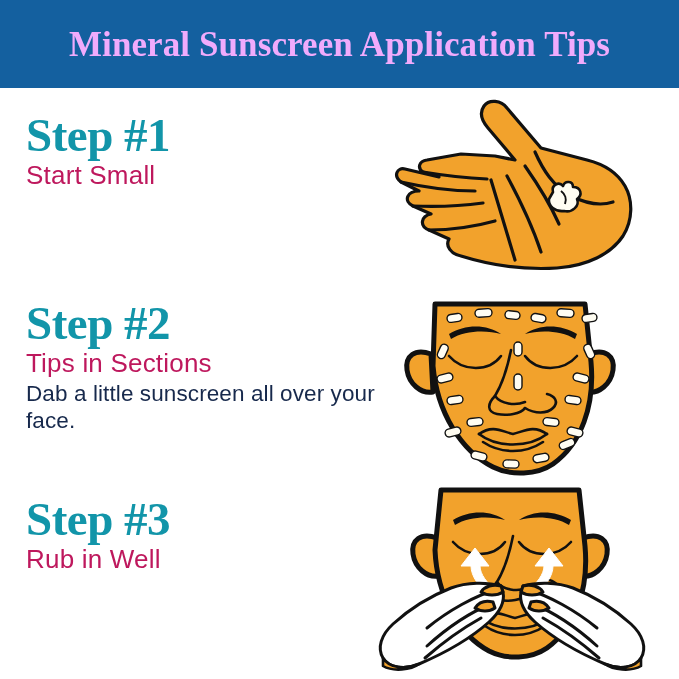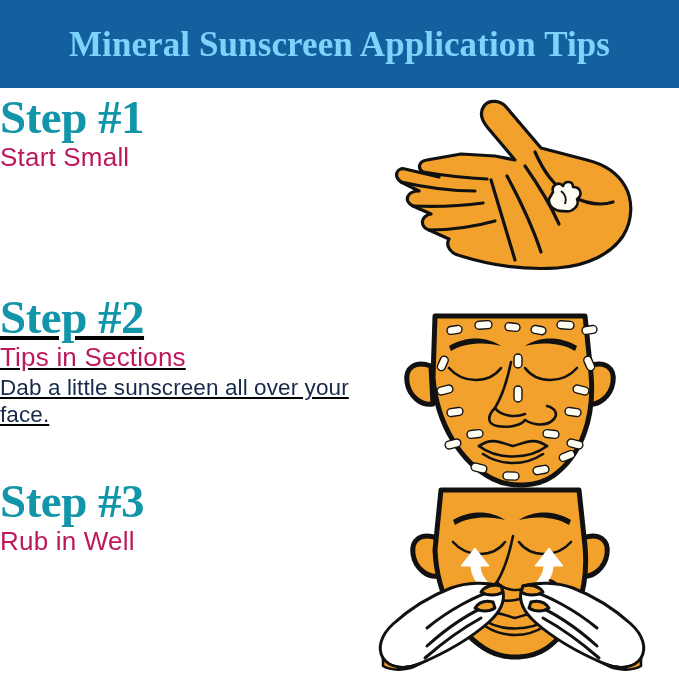--- a/index.html
+++ b/index.html
@@ -20,21 +20,21 @@
     position: absolute;
     top: 0; left: 0;
     width: 679px;
     height: 88px;
     background: #14609F;
     display: flex;
     align-items: center;
     justify-content: center;
   }
   .banner-title {
-    color: #7dd3fc;
+    color: #f0abfc;
     font-family: "Liberation Serif", serif;
     font-weight: bold;
     font-size: 35px;
     letter-spacing: 0.1px;
     white-space: nowrap;
     line-height: 1;
   }
 
   
   .content {
@@ -44,26 +44,28 @@
     height: 591px;
   }
   .step-row {
     position: absolute;
     left: 0;
     width: 679px;
     display: flex;
     align-items: flex-start;
   }
   .row-1 { top: 6px;   height: 190px; }
-  .row-2 { top: 206px; height: 200px; text-decoration: underline; }
+  .row-2 { top: 194px; height: 200px; }
   .row-3 { top: 390px; height: 200px; }
 
   .text-col {
     width: 375px;
+    padding-left: 26px;
     box-sizing: border-box;
+    margin-top: 18px;
   }
   .art-col {
     width: 304px;
     position: relative;
     height: 100%;
   }
 
   .step-heading {
     font-family: "Liberation Serif", serif;
     font-weight: bold;

